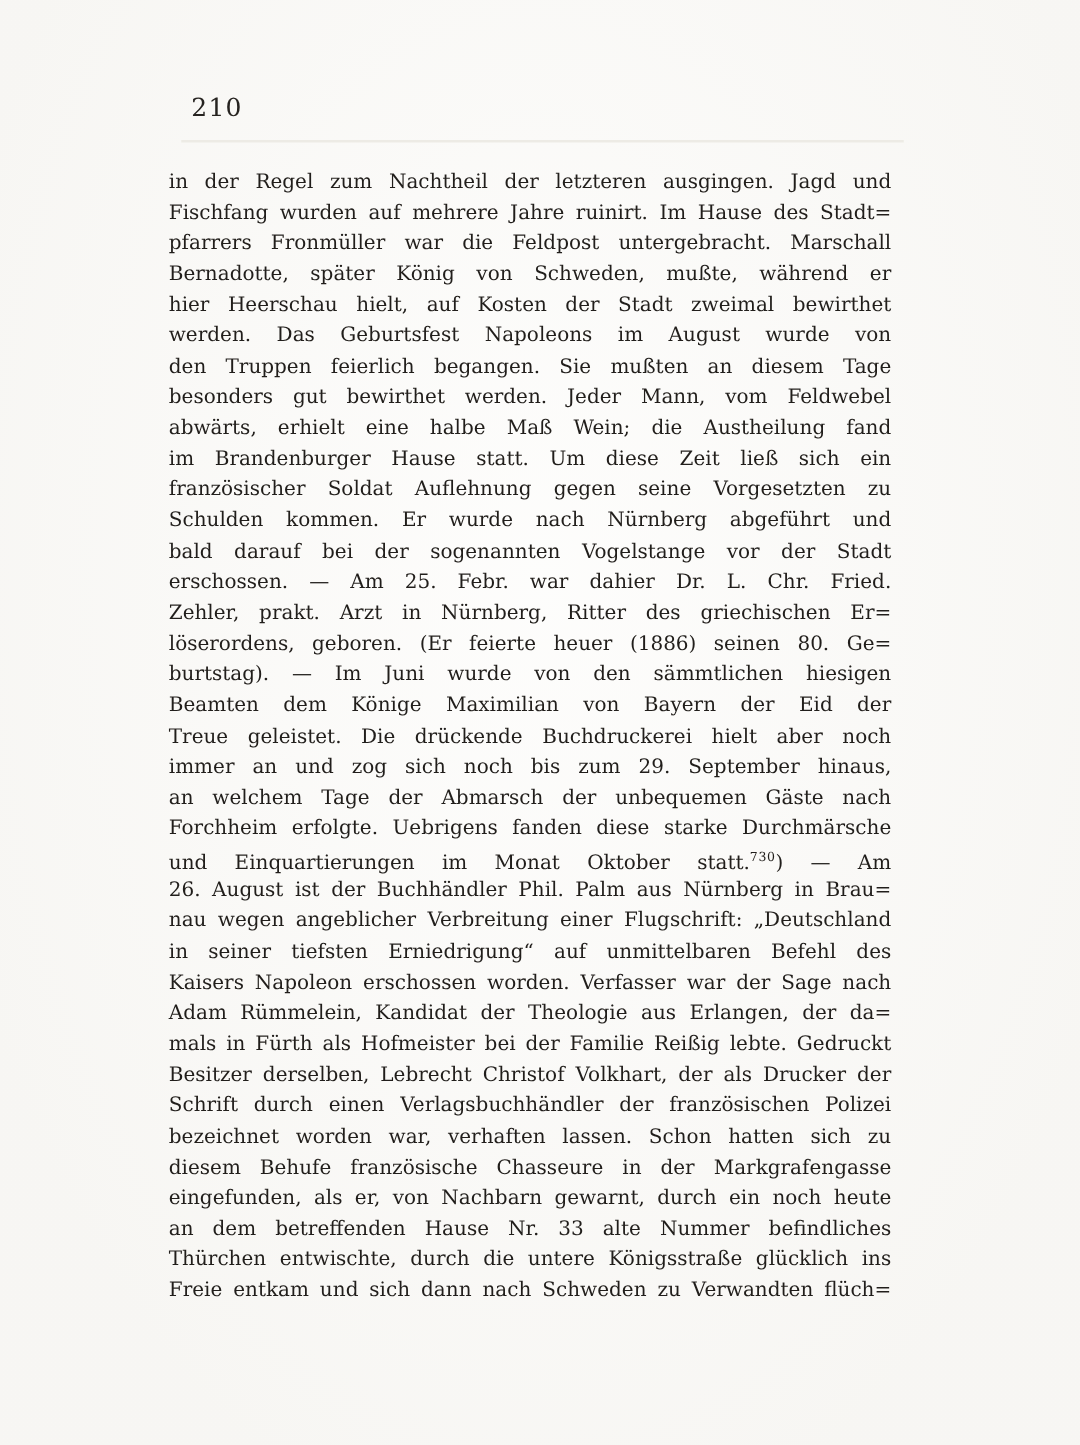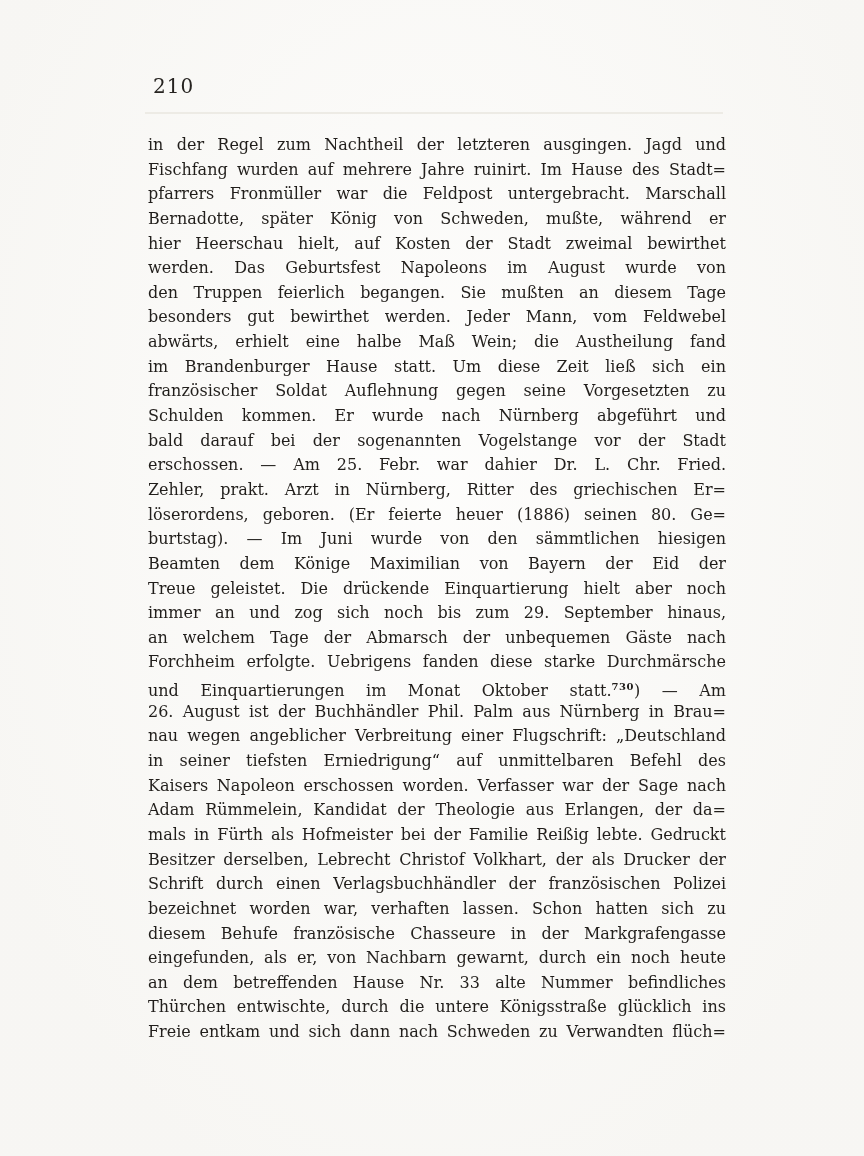--- a/index.html
+++ b/index.html
@@ -46,38 +46,37 @@
   .header-rule {
     position: absolute;
     left: 145px;
     top: 112px;
     width: 578px;
     height: 2px;
     background: #edebe5;
   }
   .body-text {
     position: absolute;
-    left: 148px;
+    left: 135px;
     top: 133px;
     width: 578px;
   }
   .text-line {
     height: 24.65px;
     line-height: 24.65px;
     font-size: 16px;
     text-align: justify;
     text-align-last: justify;
     white-space: normal;
     color: #211e1b;
   }
   .footnote-sup {
     font-size: 10px;
     vertical-align: 6px;
     letter-spacing: 0.5px;
-    font-weight: bold;
   }
 </style>
 </head>
 <body>
 
 <div class="scan-page">
 
   <div class="running-head-row">
     <div class="page-number">210</div>
   </div>
@@ -95,21 +94,21 @@
     <div class="text-line">abwärts, erhielt eine halbe Maß Wein; die Austheilung fand</div>
     <div class="text-line">im Brandenburger Hause statt. Um diese Zeit ließ sich ein</div>
     <div class="text-line">französischer Soldat Auflehnung gegen seine Vorgesetzten zu</div>
     <div class="text-line">Schulden kommen. Er wurde nach Nürnberg abgeführt und</div>
     <div class="text-line">bald darauf bei der sogenannten Vogelstange vor der Stadt</div>
     <div class="text-line">erschossen. — Am 25. Febr. war dahier Dr. L. Chr. Fried.</div>
     <div class="text-line">Zehler, prakt. Arzt in Nürnberg, Ritter des griechischen Er=</div>
     <div class="text-line">löserordens, geboren. (Er feierte heuer (1886) seinen 80. Ge=</div>
     <div class="text-line">burtstag). — Im Juni wurde von den sämmtlichen hiesigen</div>
     <div class="text-line">Beamten dem Könige Maximilian von Bayern der Eid der</div>
-    <div class="text-line">Treue geleistet. Die drückende Einquartierung hielt aber noch</div>
+    <div class="text-line">Treue geleistet. Die drückende Buchdruckerei hielt aber noch</div>
     <div class="text-line">immer an und zog sich noch bis zum 29. September hinaus,</div>
     <div class="text-line">an welchem Tage der Abmarsch der unbequemen Gäste nach</div>
     <div class="text-line">Forchheim erfolgte. Uebrigens fanden diese starke Durchmärsche</div>
 
     <div class="text-line"><span>und Einquartierungen im Monat Oktober statt.</span><sup class="footnote-sup">730</sup><span>) — Am</span></div>
 
     <div class="text-line">26. August ist der Buchhändler Phil. Palm aus Nürnberg in Brau=</div>
     <div class="text-line">nau wegen angeblicher Verbreitung einer Flugschrift: „Deutschland</div>
     <div class="text-line">in seiner tiefsten Erniedrigung“ auf unmittelbaren Befehl des</div>
     <div class="text-line">Kaisers Napoleon erschossen worden. Verfasser war der Sage nach</div>

